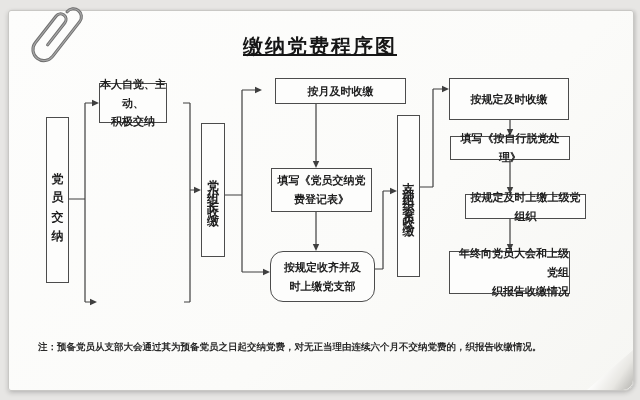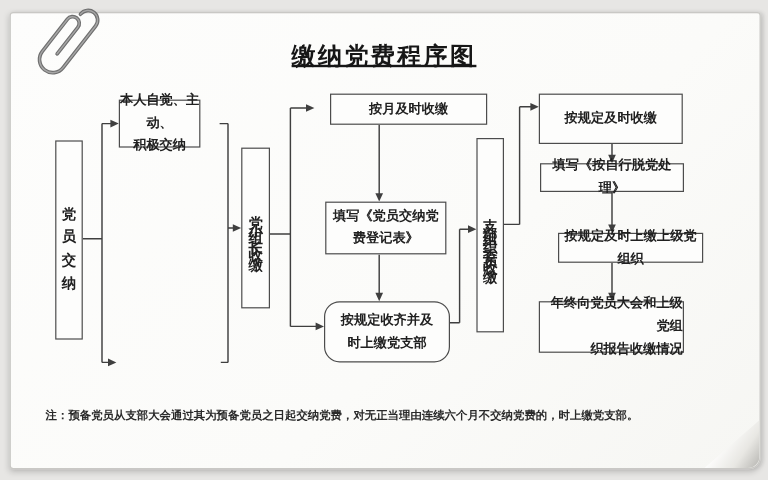--- a/index.html
+++ b/index.html
@@ -126,14 +126,14 @@
 
   <div class="node" style="left:449px;top:78px;width:120px;height:42px;">按规定及时收缴</div>
 
   <div class="node" style="left:450px;top:136px;width:120px;height:24px;">填写《按自行脱党处理》</div>
 
   <div class="node" style="left:449px;top:194px;width:121px;height:25px;margin-left:16px;">按规定及时上缴上级党组织</div>
 
   <div class="node" style="left:449px;top:251px;width:121px;height:43px;text-align:right;">年终向党员大会和上级党组
 织报告收缴情况</div>
 
-  <div class="note">注：预备党员从支部大会通过其为预备党员之日起交纳党费，对无正当理由连续六个月不交纳党费的，时上缴党支部。</div>
+  <div class="note">注：预备党员从支部大会通过其为预备党员之日起交纳党费，对无正当理由连续六个月不交纳党费的，织报告收缴情况。</div>
 </div>
 
 </body></html>

